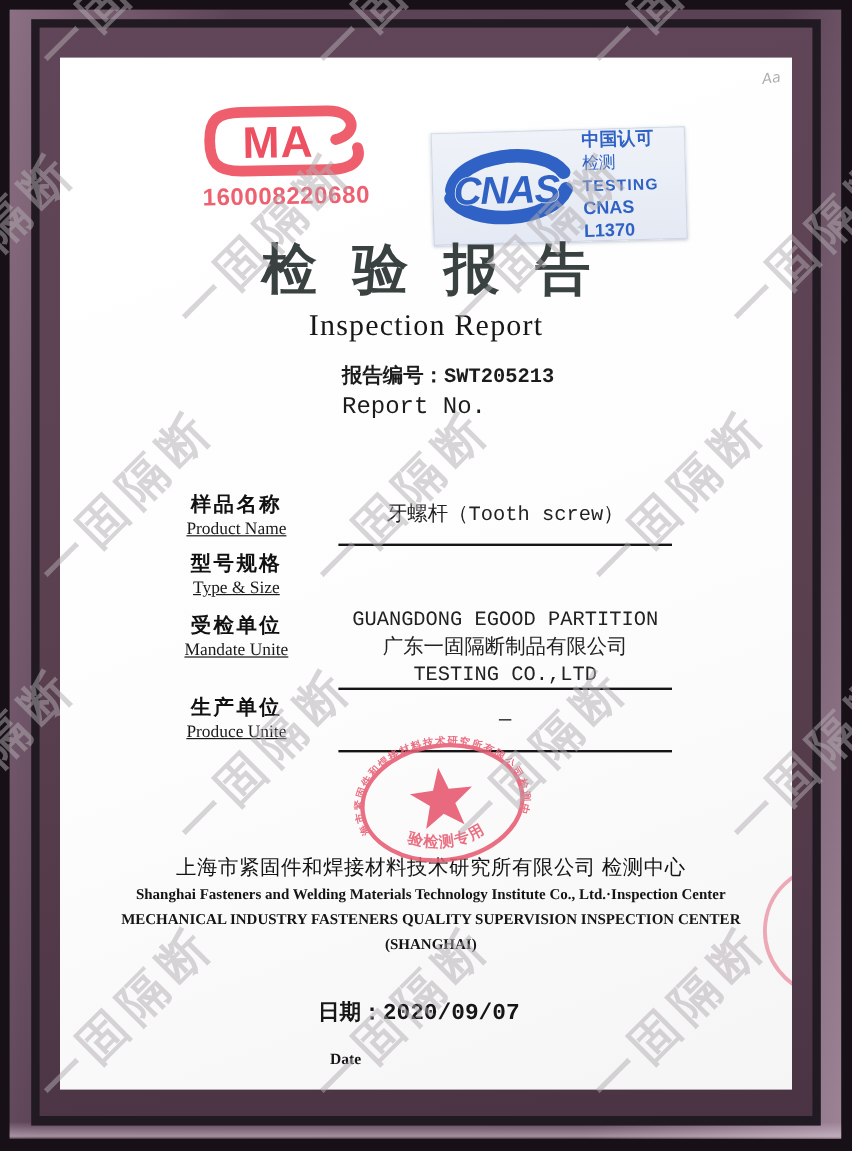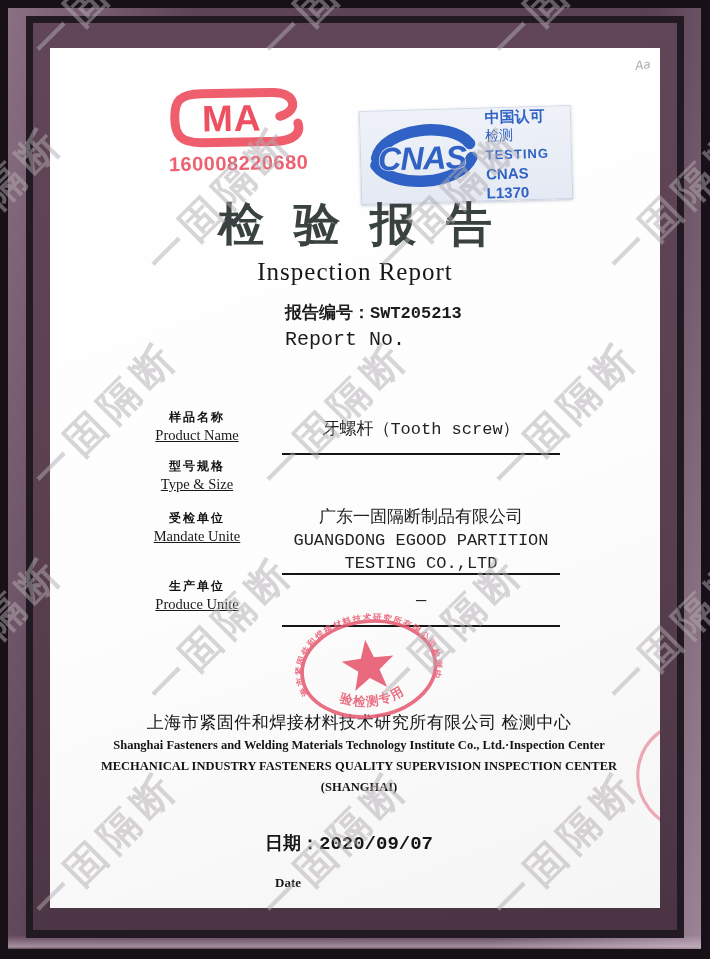--- a/index.html
+++ b/index.html
@@ -61,21 +61,21 @@
     font-size:25px;color:#171717;letter-spacing:1px;
   }
   .report-no{position:absolute;left:235px;top:253px;color:#1c1c1c;}
   .report-no-line1{font-size:17px;font-weight:bold;}
   .report-no-line1 .num{font-family:"Liberation Mono",monospace;font-weight:bold;font-size:17px;}
   .report-no-line2{font-family:"Liberation Mono",monospace;font-size:20px;margin-top:4px;}
   
   .fields{position:absolute;left:62px;top:358px;width:486px;}
   .field-row{display:flex;}
   .field-label{width:170px;text-align:center;padding-top:3px;}
-  .label-cn{font-size:12px;font-weight:bold;color:#111;letter-spacing:2px;}
+  .label-cn{font-size:17px;font-weight:bold;color:#111;letter-spacing:2px;}
   .label-en{font-size:14.5px;color:#1a1a1a;margin-top:1px;text-decoration:underline;}
   .field-value{
     width:278px;border-bottom:2px solid #151515;
     display:flex;flex-direction:column;justify-content:center;
     text-align:center;font-family:Liberation Mono, monospace;
     font-size:17px;color:#222;line-height:23px;
   }
   .row-h47 .field-value{height:47px;} .row-h47{height:49px;}
   .row-h50 .field-value{height:50px;} .row-h50{height:52px;}
   .row-h66 .field-value{height:66px;} .row-h66{height:68px;}
@@ -155,22 +155,22 @@
       <div class="label-en">Type &amp; Size</div>
     </div>
   </div>
 
   <div class="field-row row-h66">
     <div class="field-label">
       <div class="label-cn">受检单位</div>
       <div class="label-en">Mandate Unite</div>
     </div>
     <div class="field-value">
+          <div class="value-line">GUANGDONG EGOOD PARTITION</div>
           <div class="value-line">广东一固隔断制品有限公司</div>
-          <div class="value-line">GUANGDONG EGOOD PARTITION</div>
           <div class="value-line">TESTING CO.,LTD</div>
         </div>
   </div>
 
   <div class="field-row row-h50">
     <div class="field-label">
       <div class="label-cn">生产单位</div>
       <div class="label-en">Produce Unite</div>
     </div>
     <div class="field-value">

